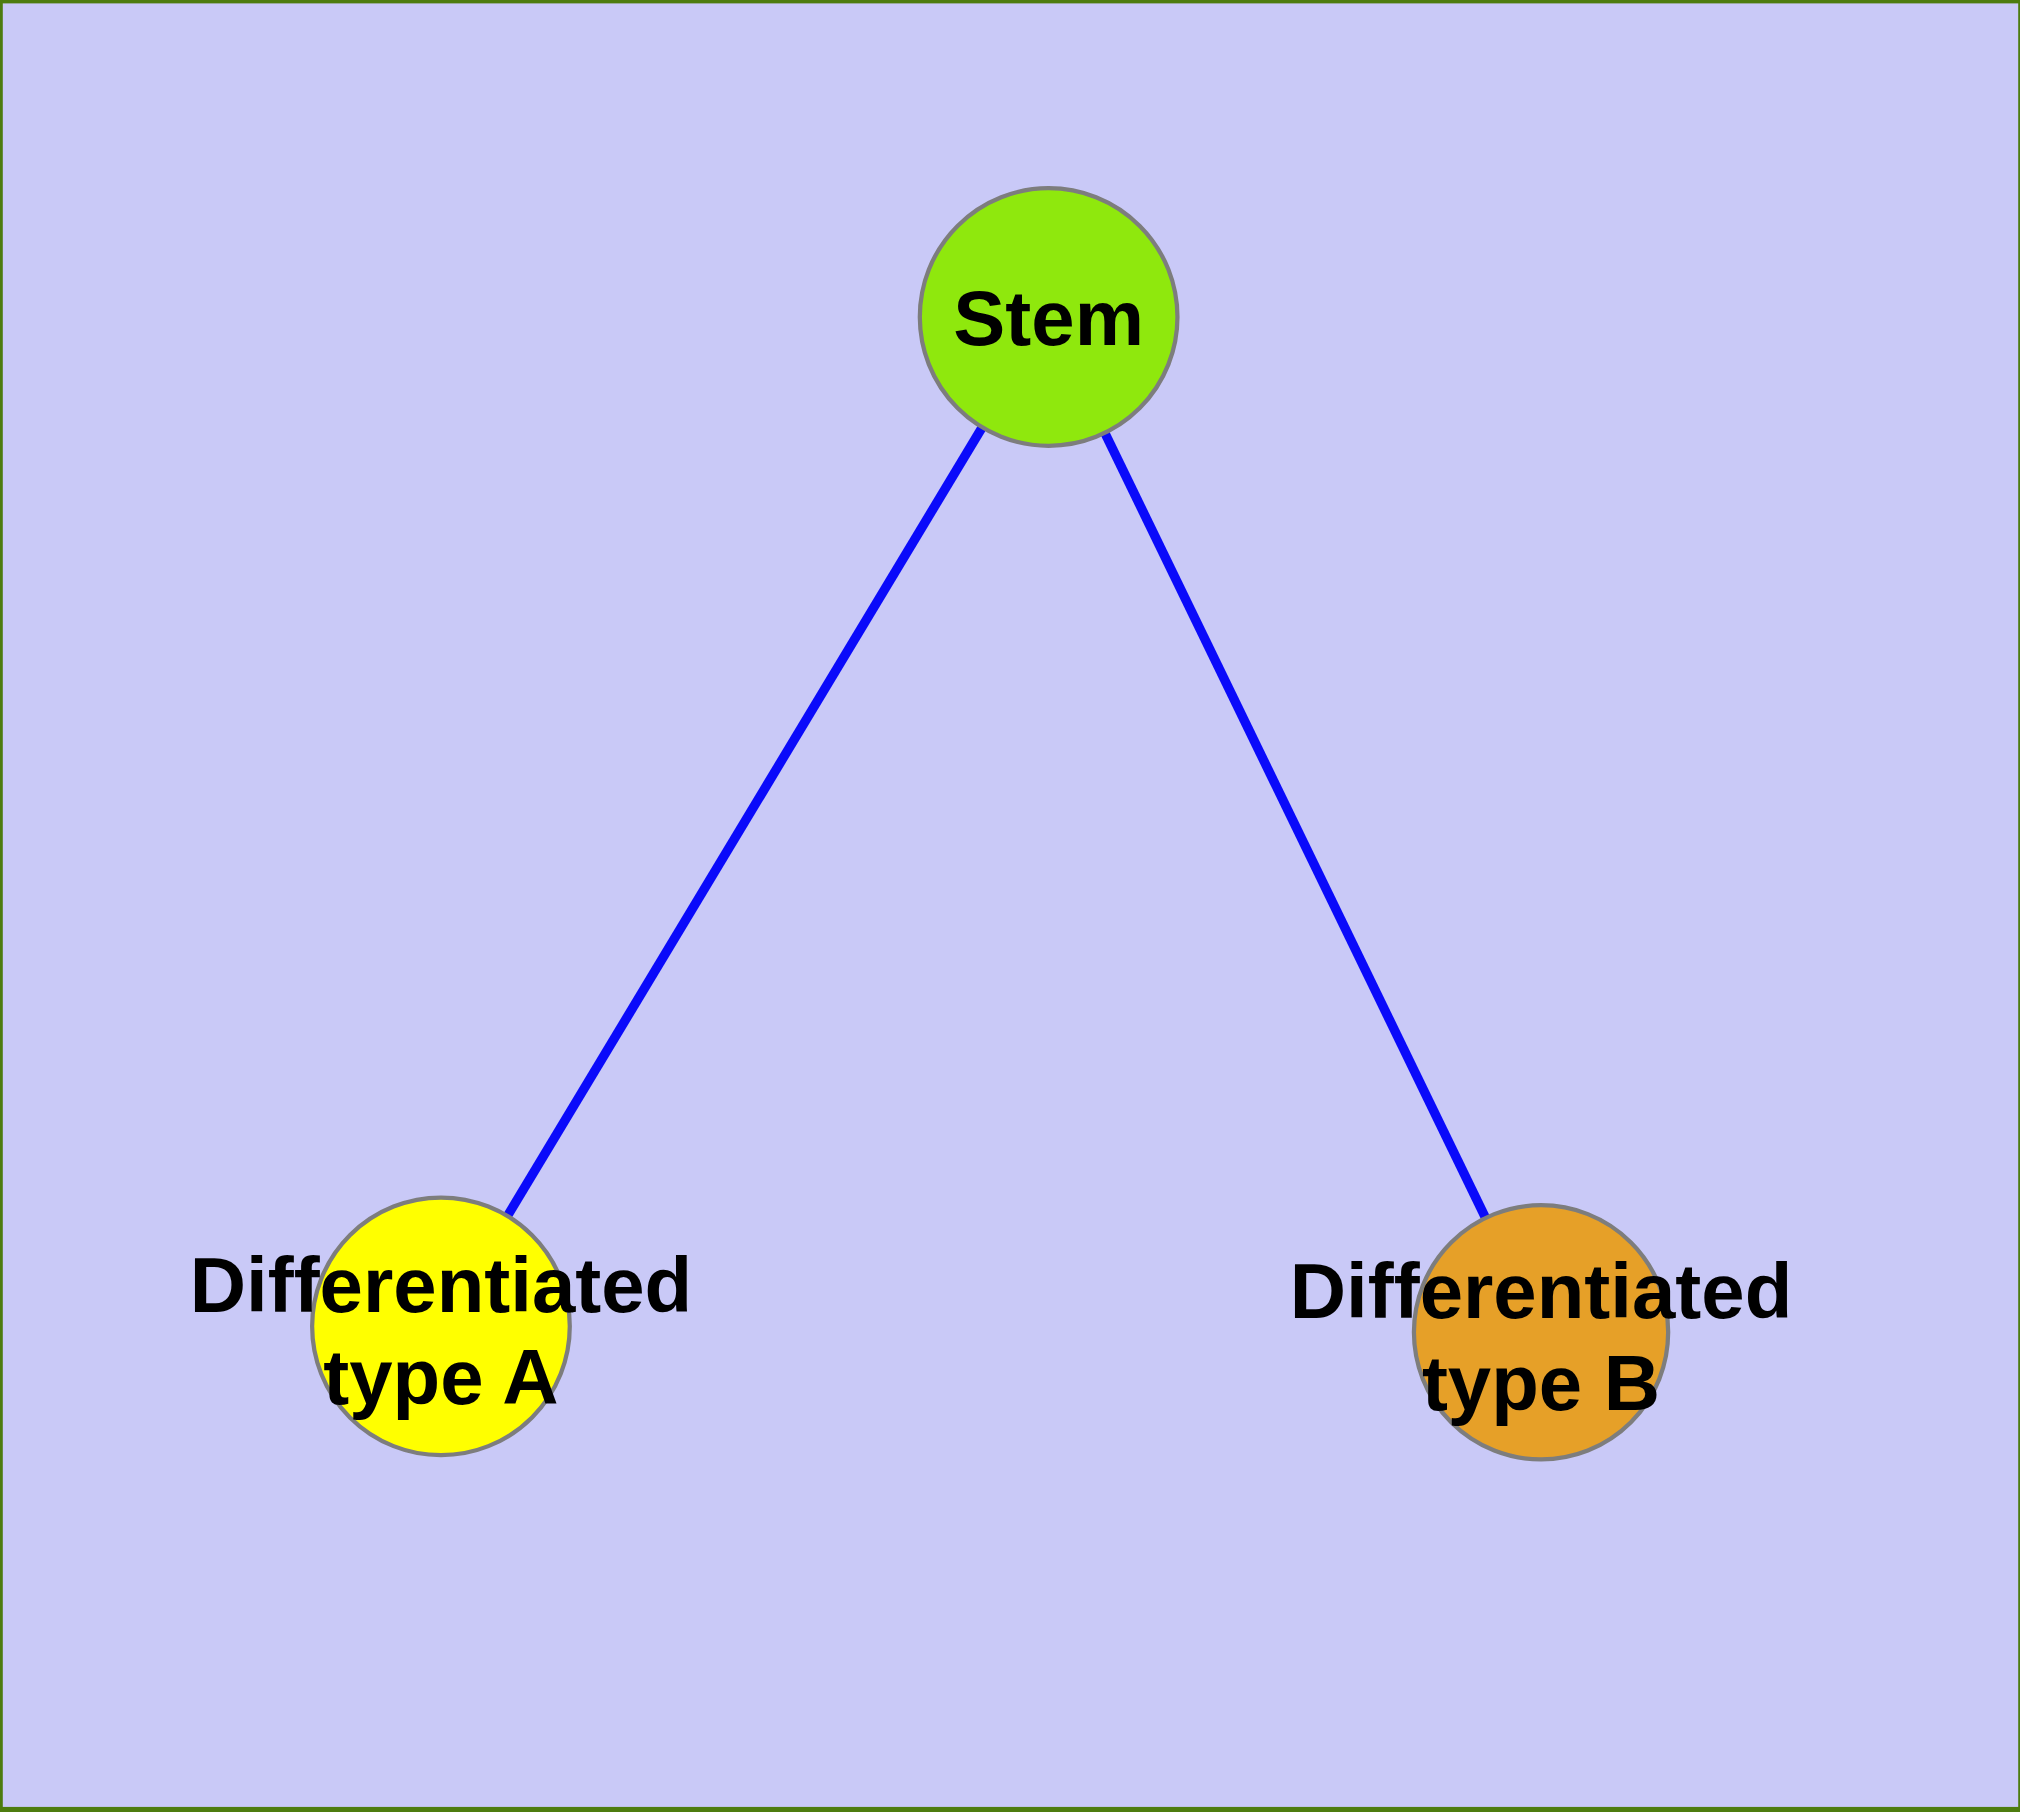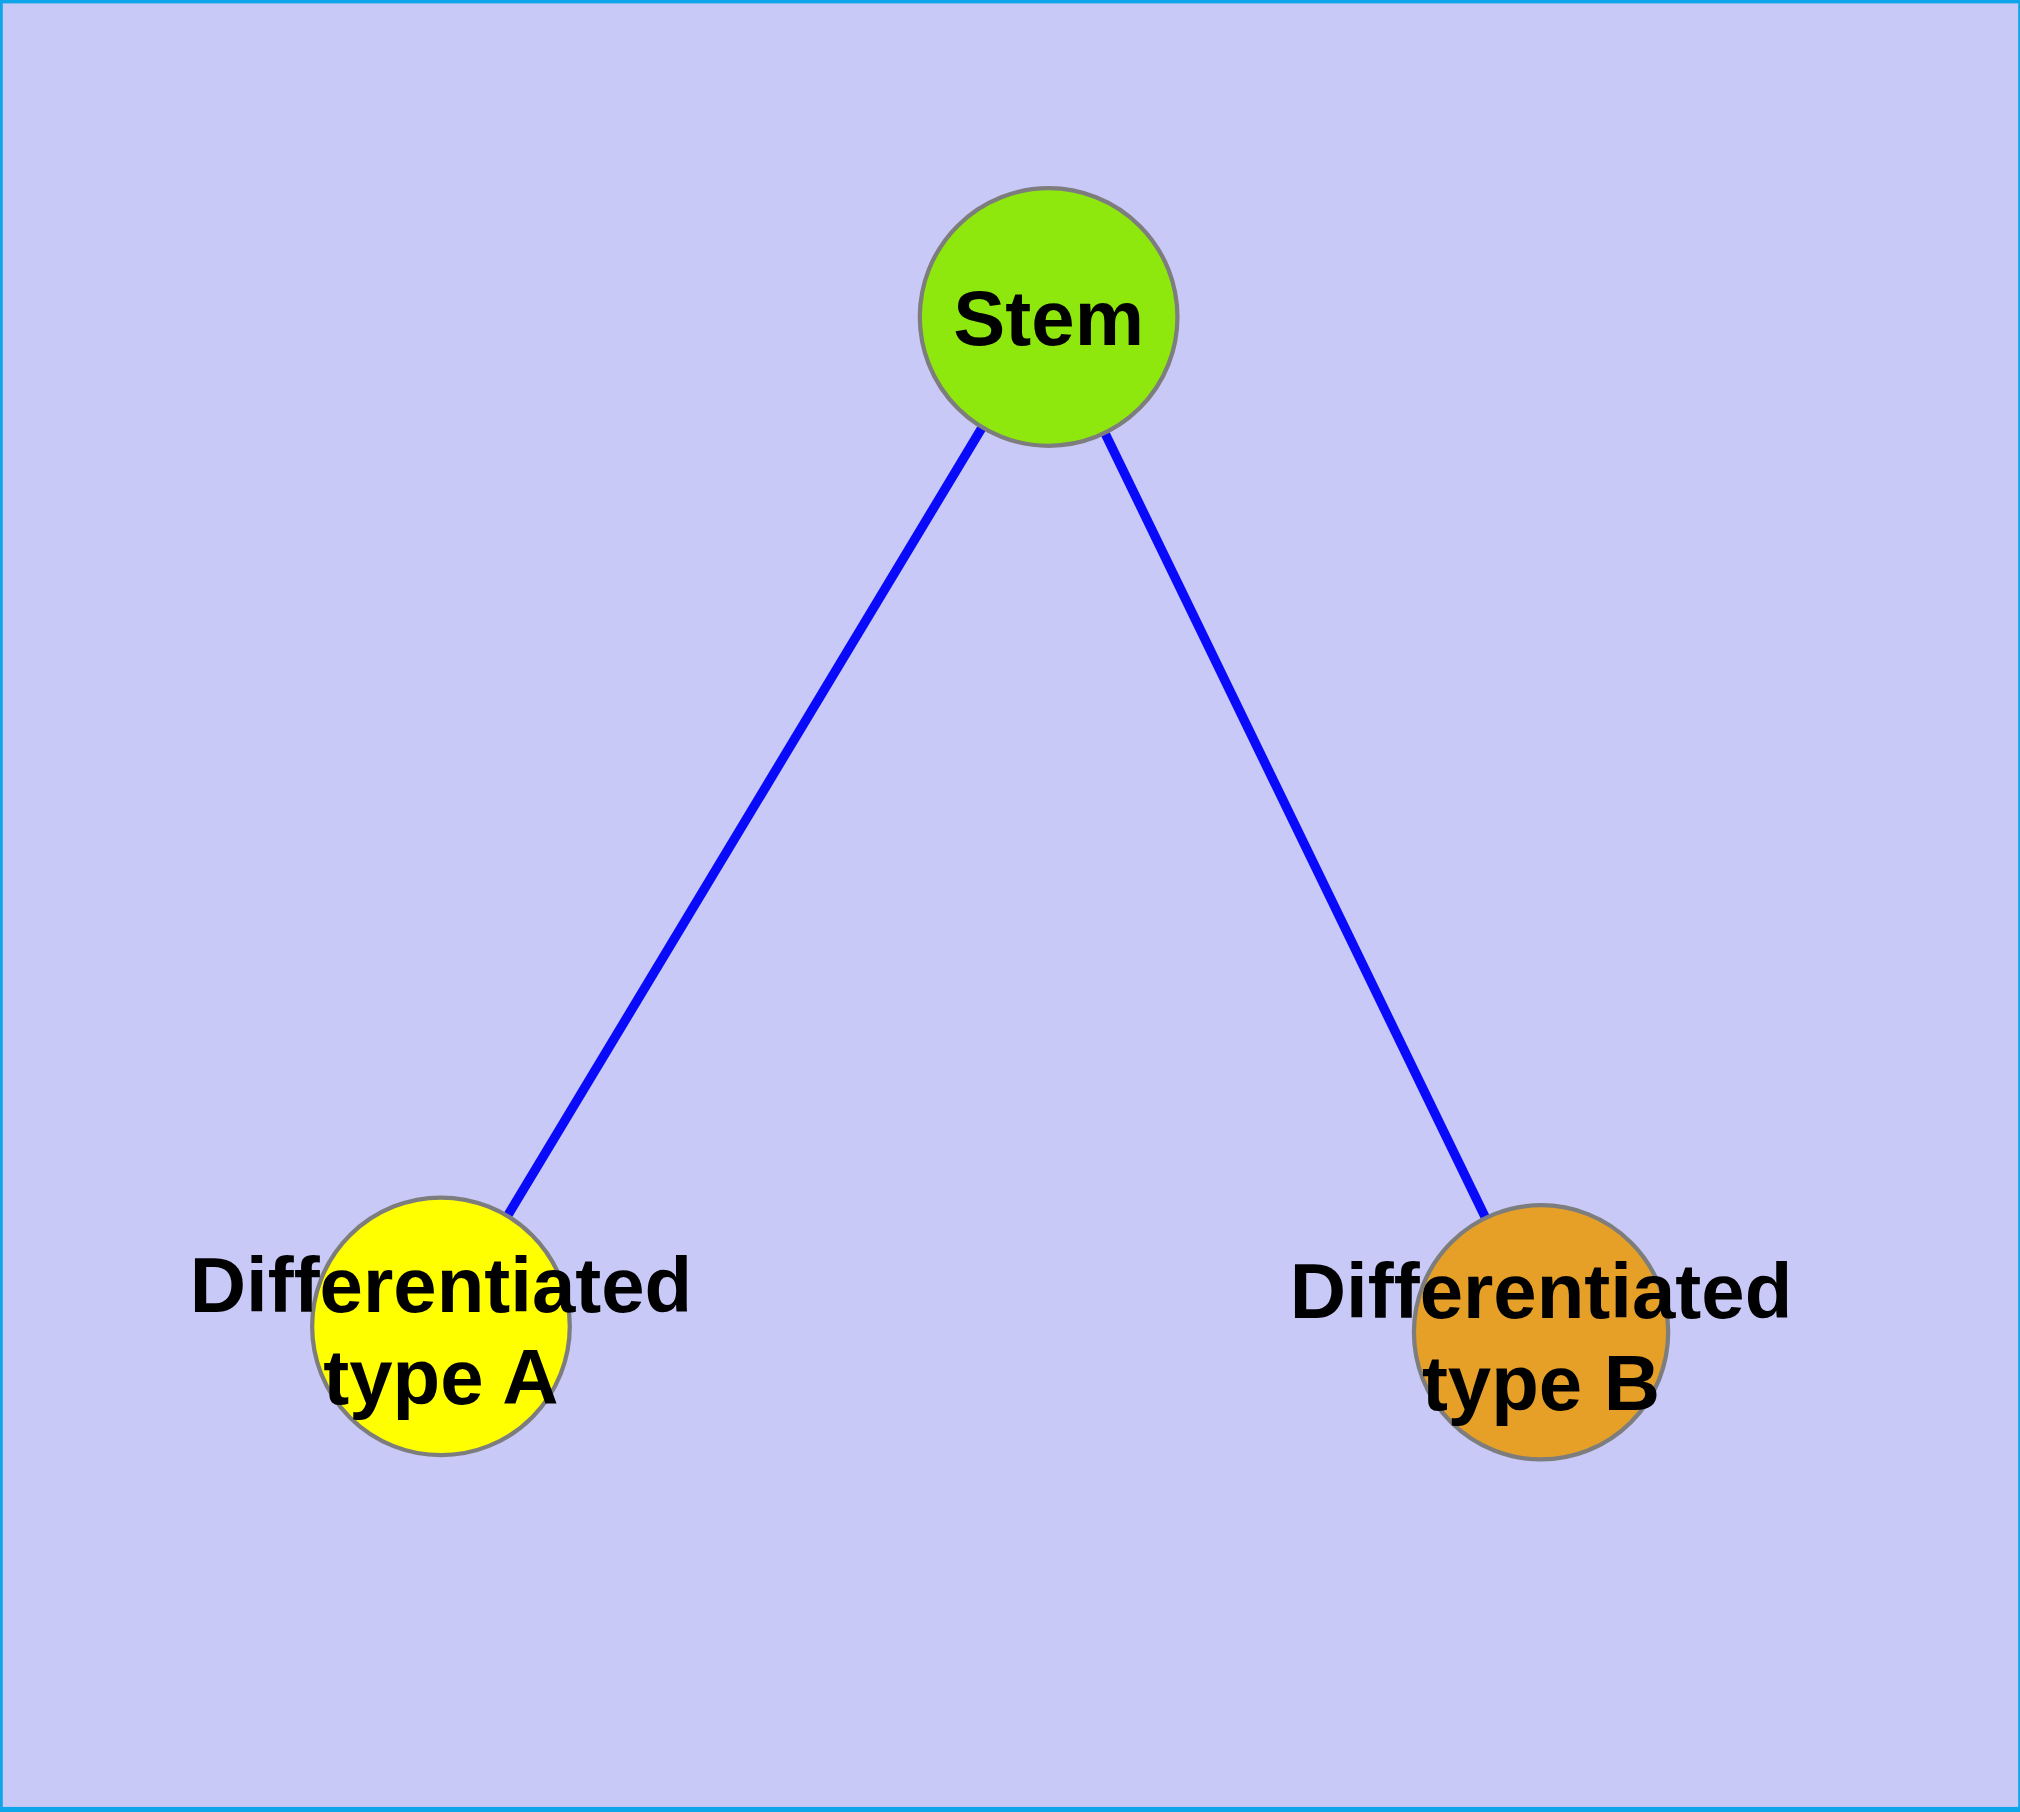--- a/index.html
+++ b/index.html
@@ -7,21 +7,21 @@
     padding: 0;
     background: #ffffff;
     width: 2021px;
     height: 1812px;
     overflow: hidden;
   }
   .stage {
     position: relative;
     width: 2021px;
     height: 1812px;
-    background: #0ea5e9;
+    background: #4d7c0f;
   }
   svg.diagram {
     position: absolute;
     inset: 0;
     display: block;
   }
   svg.diagram text {
     font-family: "Liberation Sans", "DejaVu Sans", sans-serif;
     font-weight: bold;
     font-size: 92px;

